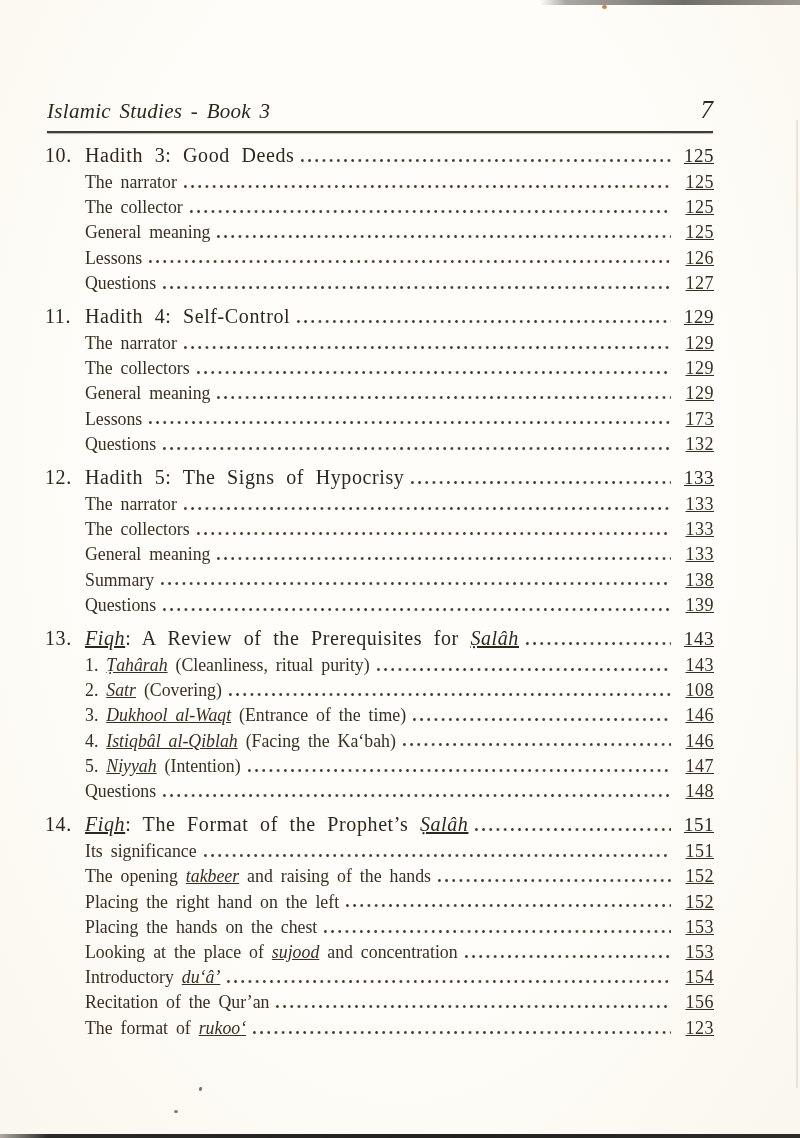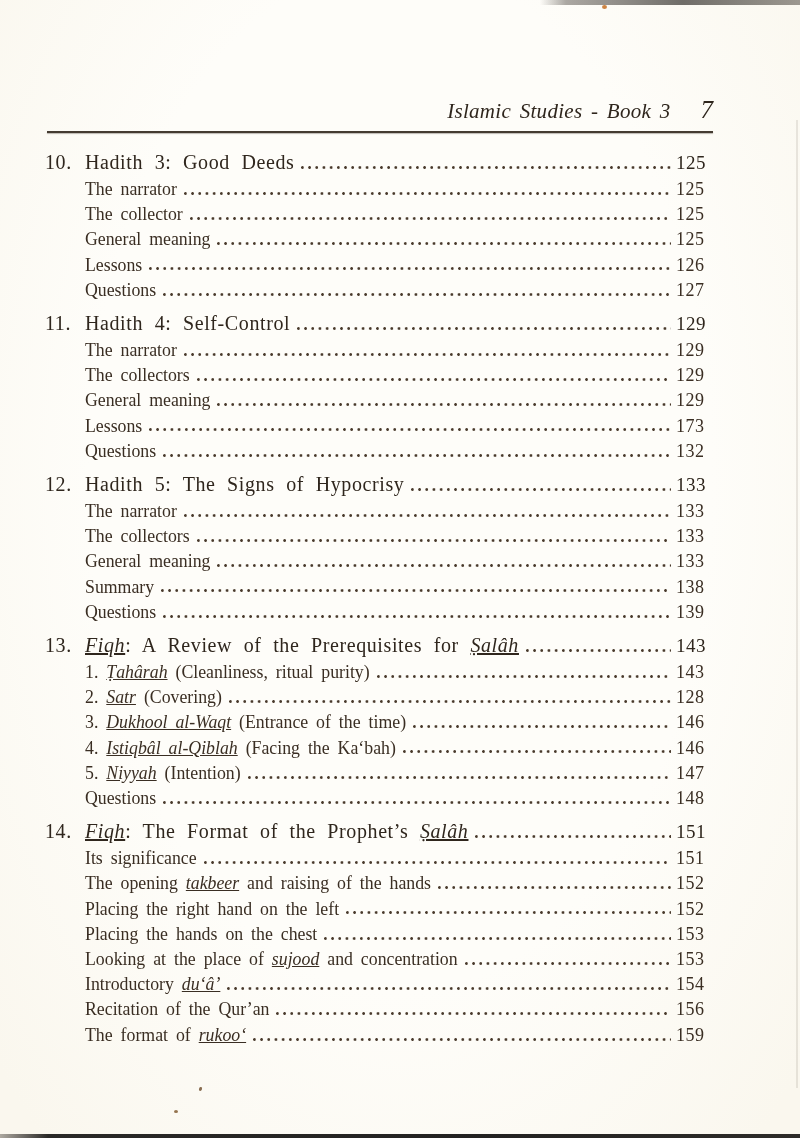--- a/index.html
+++ b/index.html
@@ -9,55 +9,55 @@
     font-family: "Liberation Serif", "DejaVu Serif", serif;
     color: var(--ink, #3a2e23);
   }
   .page {
     position:absolute; inset:0;
     background: radial-gradient(ellipse at 50% 42%, #fefdf9 55%, #faf7ee 95%);
   }
   
   .hdr {
     position:absolute; top:96px; left:47px; right:87px;
-    display:flex; justify-content:flex-end; align-items:baseline; gap:30px;
+    display:flex; justify-content:space-between; align-items:baseline; gap:30px;
   }
   .running-title {
     font-style:italic; font-size:21px; color: var(--ink-dark, #332a20);
     letter-spacing:0.3px; word-spacing:3px;
   }
   .pgnum-top { font-style:italic; font-size:25px; color: var(--ink-dark, #332a20); }
   .rule {
     position:absolute; top:131px; left:47px; width:666px; height:2px;
     background: var(--rule, #443b31);
     box-shadow: 0 1px 1px rgba(68,59,49,0.35);
   }
   
   .toc { position:absolute; top:141px; left:45px; right:86px; }
   .toc-section { margin-top:6px; }
-  .toc-section:first-child { margin-top:7px; }
+  .toc-section:first-child { margin-top:0; }
   .toc-line { display:flex; align-items:baseline; }
   .heading {
     font-size:20px; line-height:28px; color: var(--ink-dark, #2f261d);
     letter-spacing:0.6px; word-spacing:6px;
   }
   .heading .num { flex:none; width:40px; }
   .sub {
     font-size:17.8px; line-height:25.2px; margin-left:40px;
     word-spacing:3.5px; color: var(--ink, #3a2e23);
   }
   .label { white-space:pre; }
   .it { font-style:italic;text-decoration:underline; }
   .leader {
     flex:1 1 auto; height:4px; align-self:baseline;
     margin:0 5px 0 7px;
     background-image: radial-gradient(circle at 1.4px 1.6px, var(--dot, #493a2c) 1.15px, rgba(0,0,0,0) 1.65px);
     background-size: 7.2px 3.2px; background-repeat: repeat-x; background-position: 0 100%;
   }
-  .pg { flex:none; min-width:38px; font-size:18px; letter-spacing:0.5px; }
+  .pg { flex:none; min-width:38px; text-align:right; font-size:18px; letter-spacing:0.5px;text-decoration:underline; }
   .heading .pg { font-size:19px; }
   
   .scan-top {
     position:absolute; top:0; left:540px; right:0; height:5px;
     background: linear-gradient(to right, rgba(90,82,72,0), rgba(70,64,58,0.45) 10%, rgba(45,42,38,0.68) 55%, rgba(62,56,48,0.5));
   }
   .scan-bottom {
     position:absolute; bottom:0; left:0; right:0; height:4px;
     background: linear-gradient(to right, rgba(110,104,96,0.55), #2a2927 6%, #232221 60%, #2e2c29);
   }
@@ -211,21 +211,21 @@
     <div class="items">
   <div class="toc-line sub">
     <span class="label"><span>1. </span><span class="it">Ṭahârah</span><span> (Cleanliness, ritual purity)</span></span>
     <span class="leader"></span>
     <span class="pg">143</span>
   </div>
 
   <div class="toc-line sub">
     <span class="label"><span>2. </span><span class="it">Satr</span><span> (Covering)</span></span>
     <span class="leader"></span>
-    <span class="pg">128</span>
+    <span class="pg">108</span>
   </div>
 
   <div class="toc-line sub">
     <span class="label"><span>3. </span><span class="it">Dukhool al-Waqt</span><span> (Entrance of the time)</span></span>
     <span class="leader"></span>
     <span class="pg">146</span>
   </div>
 
   <div class="toc-line sub">
     <span class="label"><span>4. </span><span class="it">Istiqbâl al-Qiblah</span><span> (Facing the Ka‘bah)</span></span>
@@ -293,21 +293,21 @@
 
   <div class="toc-line sub">
     <span class="label"><span>Recitation of the Qur’an</span></span>
     <span class="leader"></span>
     <span class="pg">156</span>
   </div>
 
   <div class="toc-line sub">
     <span class="label"><span>The format of </span><span class="it">rukoo‘</span></span>
     <span class="leader"></span>
-    <span class="pg">159</span>
+    <span class="pg">123</span>
   </div>
 </div>
   </section>
 </main>
 
   <div class="scan-top"></div>
   <div class="speck speck-orange"></div>
   <div class="speck speck-1"></div>
   <div class="speck speck-2"></div>
   <div class="edge-right"></div>

